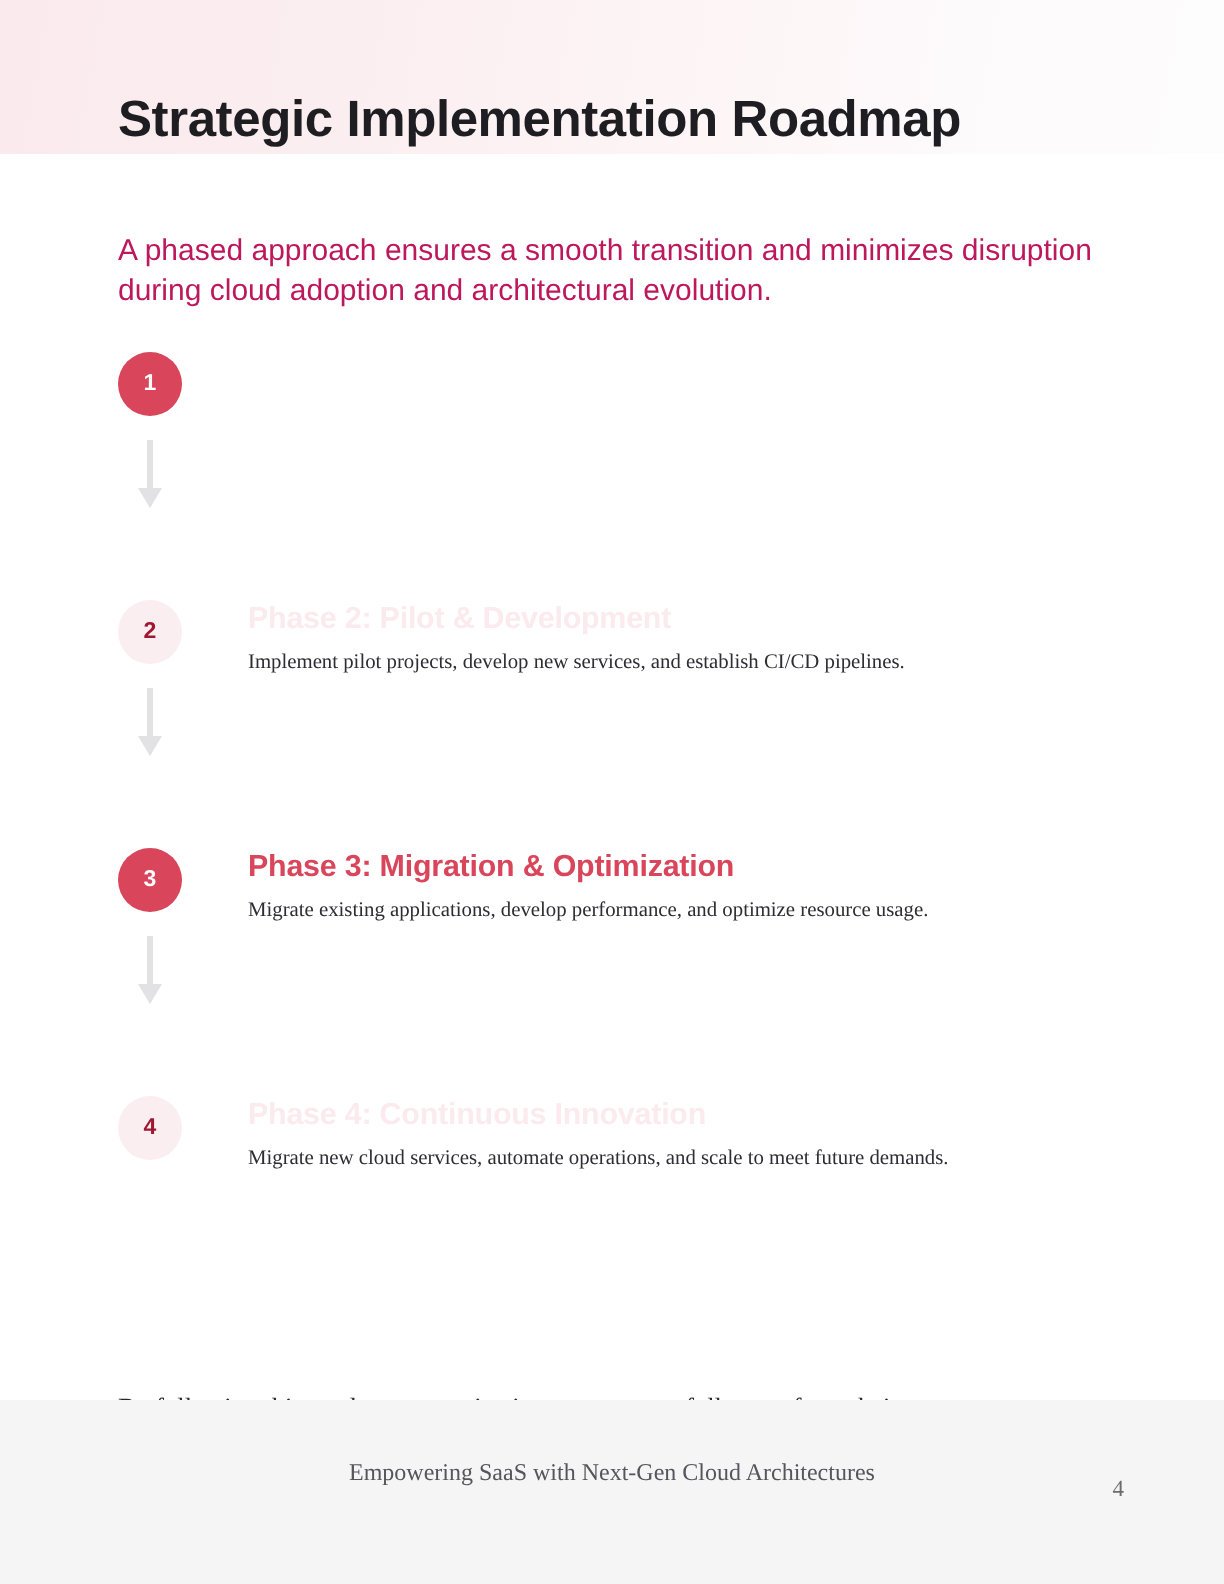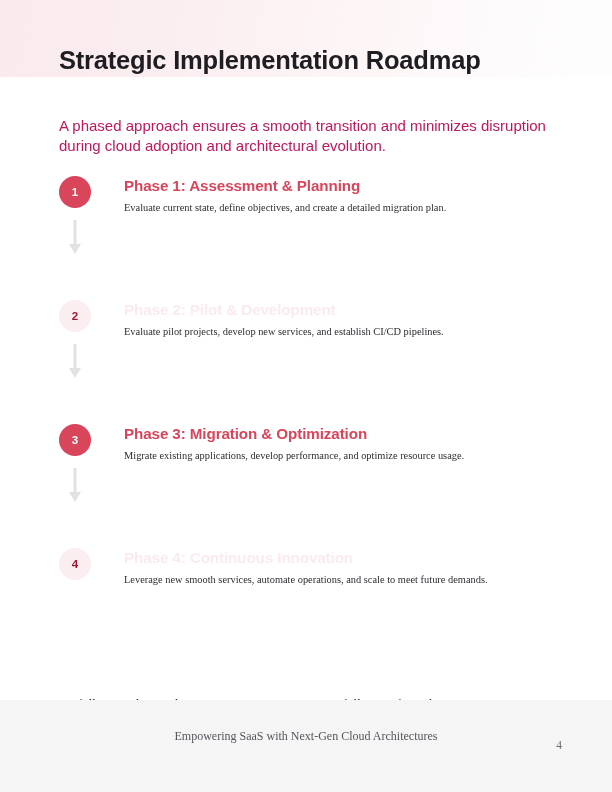--- a/index.html
+++ b/index.html
@@ -166,55 +166,51 @@
 <p class="intro">A phased approach ensures a smooth transition and minimizes disruption during cloud adoption and architectural evolution.</p>
 
 <div class="timeline">
 
   <div class="phase active">
     <div class="phase-marker">1</div>
     <svg class="connector" viewBox="0 0 18 36">
       <line x1="9" y1="0" x2="9" y2="25" stroke="#e2e2e4" stroke-width="3"></line>
       <polygon points="3,24 15,24 9,34" fill="#e2e2e4"></polygon>
     </svg>
-    <div class="phase-body">
-      <div class="phase-title">Phase 1: Assessment &amp; Planning</div>
-      <div class="phase-desc">Evaluate current state, define objectives, and create a detailed migration plan.</div>
-    </div>
   </div>
 
   <div class="phase muted">
     <div class="phase-marker">2</div>
     <svg class="connector" viewBox="0 0 18 36">
       <line x1="9" y1="0" x2="9" y2="25" stroke="#e2e2e4" stroke-width="3"></line>
       <polygon points="3,24 15,24 9,34" fill="#e2e2e4"></polygon>
     </svg>
     <div class="phase-body">
       <div class="phase-title">Phase 2: Pilot &amp; Development</div>
-      <div class="phase-desc">Evaluate pilot projects, develop new services, and establish CI/CD pipelines.</div>
+      <div class="phase-desc">Implement pilot projects, develop new services, and establish CI/CD pipelines.</div>
     </div>
   </div>
 
   <div class="phase active">
     <div class="phase-marker">3</div>
     <svg class="connector" viewBox="0 0 18 36">
       <line x1="9" y1="0" x2="9" y2="25" stroke="#e2e2e4" stroke-width="3"></line>
       <polygon points="3,24 15,24 9,34" fill="#e2e2e4"></polygon>
     </svg>
     <div class="phase-body">
       <div class="phase-title">Phase 3: Migration &amp; Optimization</div>
       <div class="phase-desc">Migrate existing applications, develop performance, and optimize resource usage.</div>
     </div>
   </div>
 
   <div class="phase muted">
     <div class="phase-marker">4</div>
     <div class="phase-body">
       <div class="phase-title">Phase 4: Continuous Innovation</div>
-      <div class="phase-desc">Leverage new smooth services, automate operations, and scale to meet future demands.</div>
+      <div class="phase-desc">Migrate new cloud services, automate operations, and scale to meet future demands.</div>
     </div>
   </div>
 
 </div>
 
 <p class="closing">By following this roadmap, organizations can successfully transform their</p>
 
 <div class="footer-band"></div>
 <div class="footer-title">Empowering SaaS with Next-Gen Cloud Architectures</div>
 <div class="footer-page-number">4</div>

